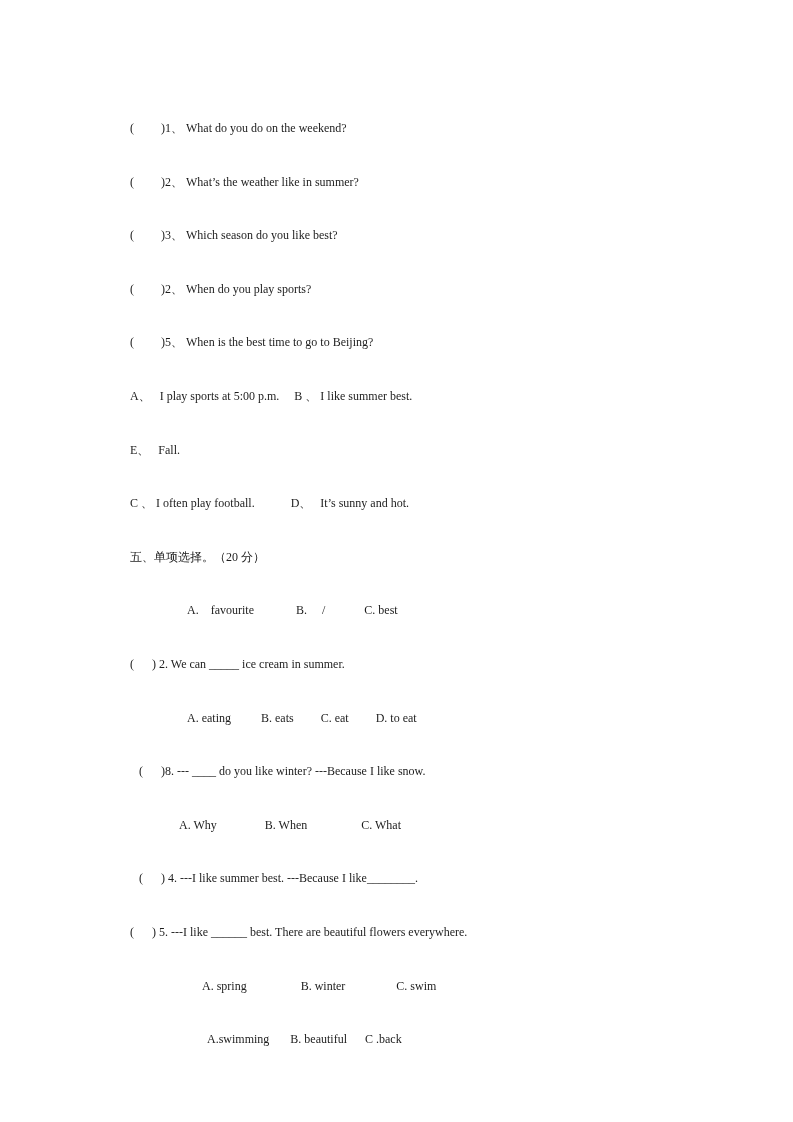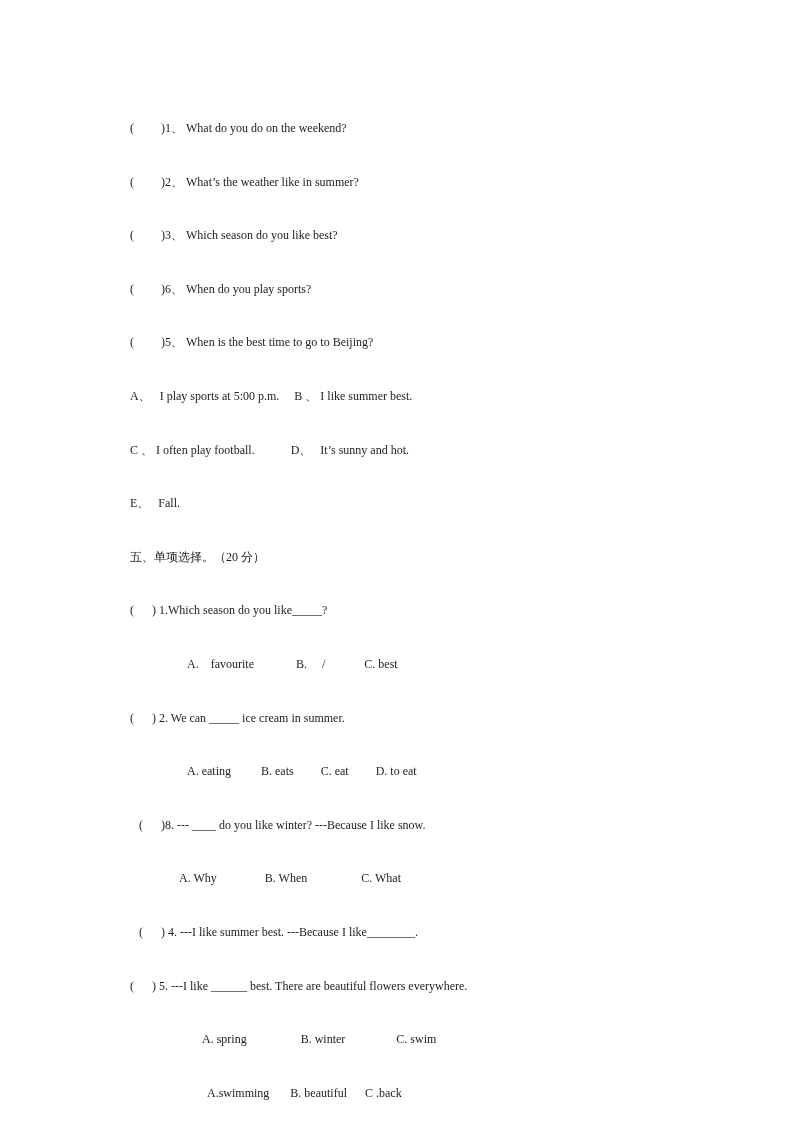--- a/index.html
+++ b/index.html
@@ -40,30 +40,29 @@
 </style>
 </head>
 <body>
 
 <div class="page">
   <div class="content">
 
     <p>(         )1、 What do you do on the weekend?</p>
     <p>(         )2、 What’s the weather like in summer?</p>
     <p>(         )3、 Which season do you like best?</p>
-    <p>(         )6、 When do you play sports?</p>
+    <p>(         )2、 When do you play sports?</p>
     <p>(         )5、 When is the best time to go to Beijing?</p>
 
     <p>A、   I play sports at 5:00 p.m.     B 、 I like summer best.</p>
+    <p>E、   Fall.</p>
     <p>C 、 I often play football.            D、   It’s sunny and hot.</p>
-    <p>E、   Fall.</p>
 
     <p>五、单项选择。（20 分）</p>
 
-    <p>(      ) 1.Which season do you like_____?</p>
     <p class="optA">A.    favourite              B.     /             C. best</p>
 
     <p>(      ) 2. We can _____ ice cream in summer.</p>
     <p class="optA">A. eating          B. eats         C. eat         D. to eat</p>
 
     <p class="ind">(      )8. --- ____ do you like winter? ---Because I like snow.</p>
     <p class="optB">A. Why                B. When                  C. What</p>
 
     <p class="ind">(      ) 4. ---I like summer best. ---Because I like________.</p>
 

